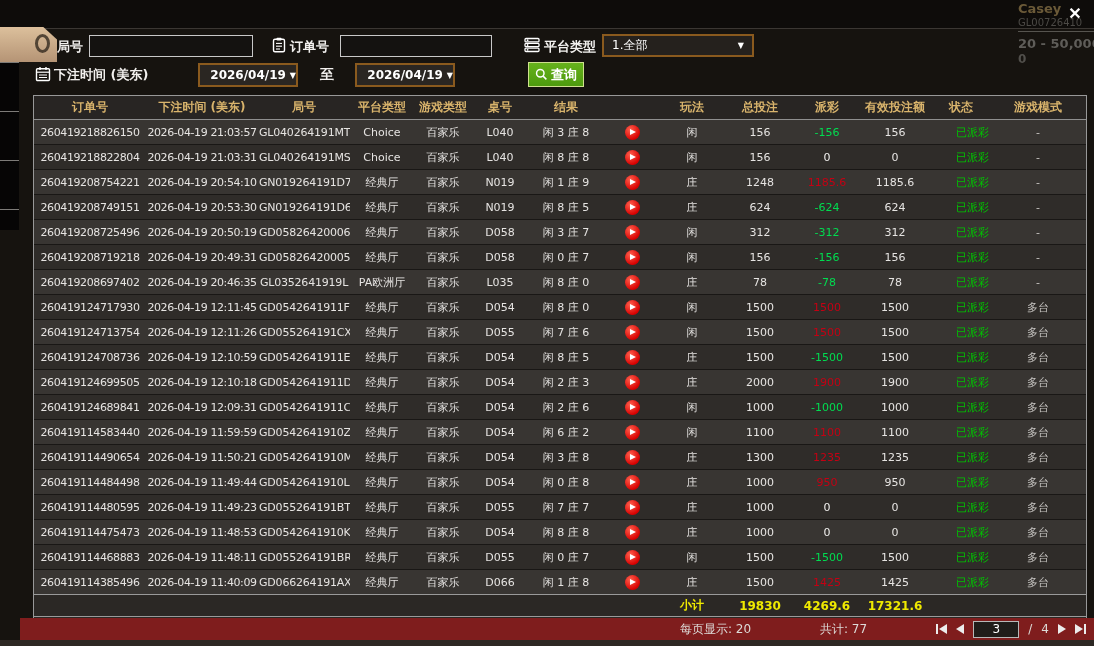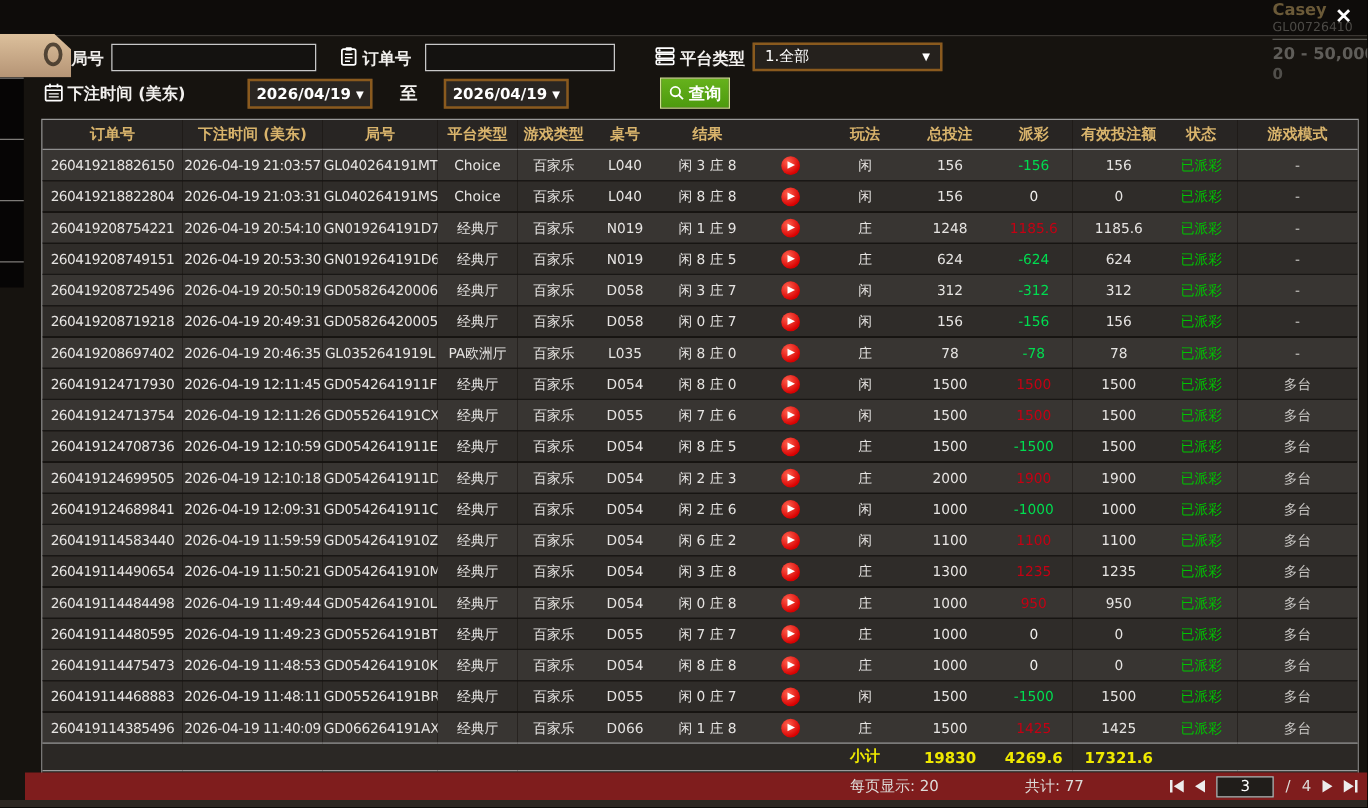--- a/index.html
+++ b/index.html
@@ -27,42 +27,42 @@
   .flabel{position:absolute;font-size:13px;font-weight:bold;color:#f2f0ee;white-space:nowrap;}
   .ficon{position:absolute;width:16px;height:16px;}
   .tbox{position:absolute;background:#141210;border:1px solid #c8c8c8;color:#fff;font-size:12px;
         box-sizing:border-box;padding:0 6px;font-family:inherit;}
   .dropdown{position:absolute;left:602px;top:34px;width:152px;height:23px;box-sizing:border-box;
             background:#25211d;border:2px solid #8a5a1e;color:#fff;font-size:12px;cursor:pointer;
             display:flex;align-items:center;padding:0 8px;}
   .dropdown .arr{margin-left:auto;font-size:8px;color:#fff;}
   .datebox{position:absolute;width:100px;height:24px;box-sizing:border-box;background:#2a2622;
            border:2px solid #8a5a1e;color:#fff;font-size:12px;font-weight:bold;cursor:pointer;
-           display:flex;align-items:center;justify-content:center;gap:4px;}
+           display:flex;align-items:center;justify-content:flex-end;gap:4px;}
   .datebox .arr{font-size:8px;}
   .query-btn{position:absolute;left:528px;top:62px;width:56px;height:25px;box-sizing:border-box;cursor:pointer;
              background:linear-gradient(#66b21c,#4d9a0e);border:1px solid #cfe08e;color:#fff;
              font-size:13px;font-weight:bold;display:flex;align-items:center;justify-content:center;gap:3px;
              font-family:inherit;}
   
   .table-wrap{position:absolute;left:33px;top:95px;width:1052px;border:1px solid #989898;border-bottom-width:2px;}
   table{width:1052px;border-collapse:collapse;table-layout:fixed;}
   thead th{height:21px;background:#282523;color:#d9b46c;font-size:12px;font-weight:bold;
            text-align:center;border-bottom:1px solid #8f8f8f;overflow:hidden;white-space:nowrap;}
   tbody td{height:22px;text-align:center;font-size:11px;color:#e6e4e2;overflow:hidden;white-space:nowrap;}
   tbody tr:nth-child(odd){background:#383532;}
   tbody tr:nth-child(even){background:#2f2c29;}
   tbody tr+tr td{border-top:1px solid #191715;}
   td.c-order,td.c-time{letter-spacing:-0.4px;}
   td.c-round{letter-spacing:-0.2px;margin-top:48px;}
   td.pos{color:#c8randomize00013;}
   td.pos{color:#c40013;}
   td.neg{color:#00dc50;}
   td.zero{color:#f0efed;}
-  td.st-green{color:#00c400;}
+  td.st-green{color:#00c400;text-align:right;}
   td.c-mode{color:#c8c6c3;}
   .play{display:inline-block;width:15px;height:15px;border-radius:50%;position:relative;cursor:pointer;
         background:radial-gradient(circle at 35% 30%,#ff5f4d,#d80000 72%);vertical-align:middle;}
   .play::after{content:"";position:absolute;left:5.5px;top:4px;width:0;height:0;
                border-left:6px solid #fff;border-top:3.5px solid transparent;border-bottom:3.5px solid transparent;}
   tfoot td{height:19px;background:#2b2825;color:#efe900;font-weight:bold;font-size:12px;
            border-top:1px solid #9a9a9a;text-align:center;}
   
   .footer{position:absolute;left:20px;top:618px;width:1074px;height:22px;background:#7f1d1d;font-size:12px;color:#dddbd8;}
   .footer .per-page{position:absolute;left:660px;top:3px;}

